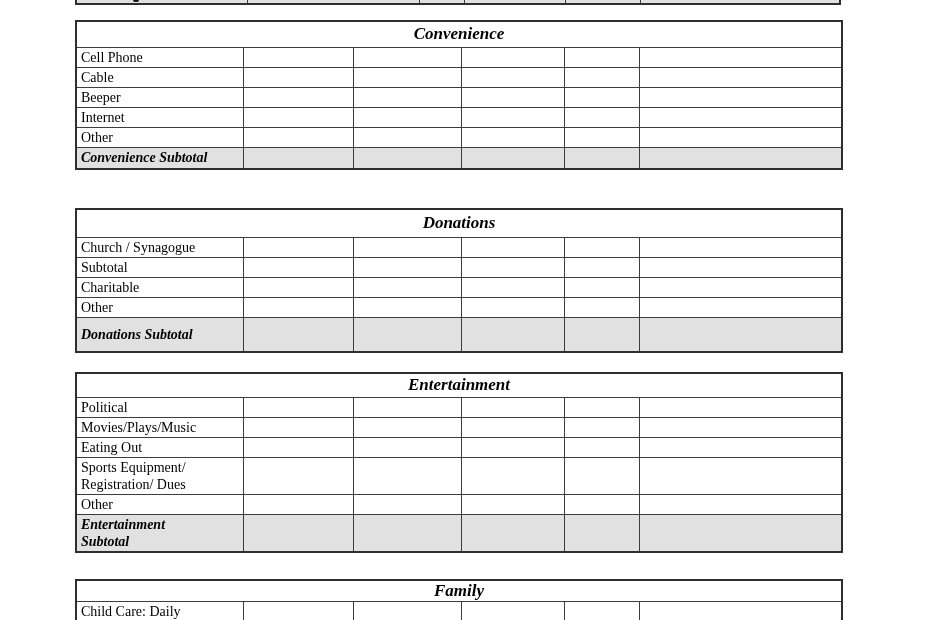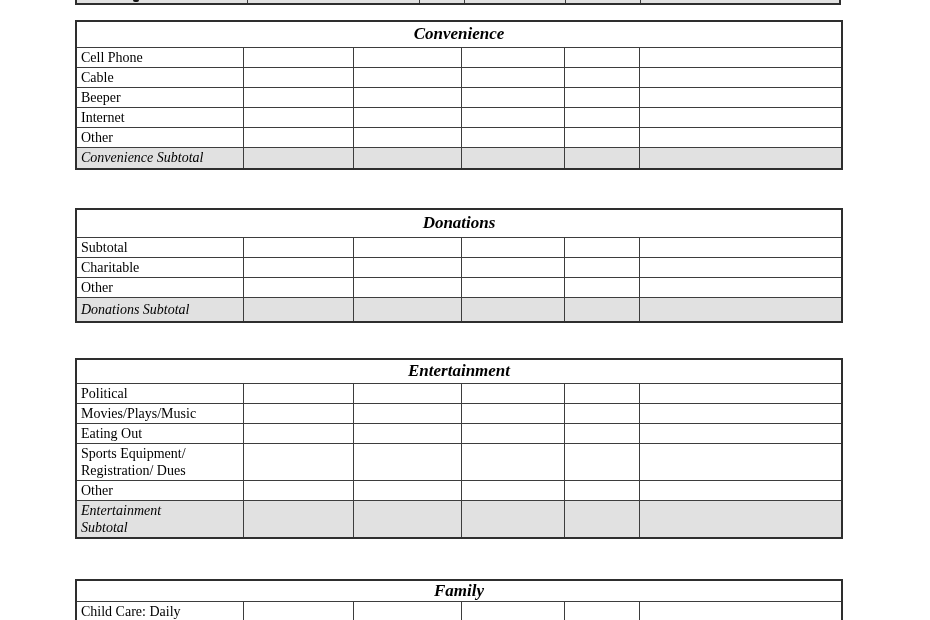--- a/index.html
+++ b/index.html
@@ -27,25 +27,25 @@
     font-size: 17px; font-weight: bold; font-style: italic;
     text-align: center; vertical-align: middle;
     background: #ffffff;
   }
   td.label {
     font-size: 14px; line-height: 17px; padding: 1px 4px;
     white-space: pre-line; vertical-align: middle;
   }
   tr.data { height: 20px; }
   tr.subtotal { background: #e1e1e1; }
-  tr.subtotal td.label { font-weight: normal; font-style: italic; }
+  tr.subtotal td.label { font-weight: bold; font-style: italic; }
 
   #sec0 { top: 20px; }  #sec0 th.title { height: 26px; } #sec0 tr.subtotal { height: 22px; }
-  #sec1 { top: 208px; border-radius: 15px; } #sec1 th.title { height: 28px; } #sec1 tr.subtotal { height: 25px; }
-  #sec2 { top: 358px; } #sec2 th.title { height: 24px; } #sec2 tr.subtotal { height: 36px; }
+  #sec1 { top: 208px; border-radius: 15px; } #sec1 th.title { height: 28px; } #sec1 tr.subtotal { height: 35px; }
+  #sec2 { top: 372px; } #sec2 th.title { height: 24px; } #sec2 tr.subtotal { height: 36px; }
   #sec3 { top: 579px; } #sec3 th.title { height: 20px; }
 
   col.c0 { width: 167px; } col.c1 { width: 110px; } col.c2 { width: 108px; }
   col.c3 { width: 103px; } col.c4 { width: 75px; }  col.c5 { width: 203px; }
 </style>
 </head>
 <body>
 
 <div id="page">
 
@@ -133,20 +133,28 @@
         <col class="c4">
         <col class="c5">
       </colgroup>
     <thead>
       <tr>
         <th class="title" colspan="6">Donations</th>
       </tr>
     </thead>
     <tbody>
         <tr class="data">
+          <td class="label">Church / Synagogue</td>
+          <td></td>
+          <td></td>
+          <td></td>
+          <td></td>
+          <td></td>
+        </tr>
+        <tr class="data">
           <td class="label">Subtotal</td>
           <td></td>
           <td></td>
           <td></td>
           <td></td>
           <td></td>
         </tr>
         <tr class="data">
           <td class="label">Charitable</td>
           <td></td>

